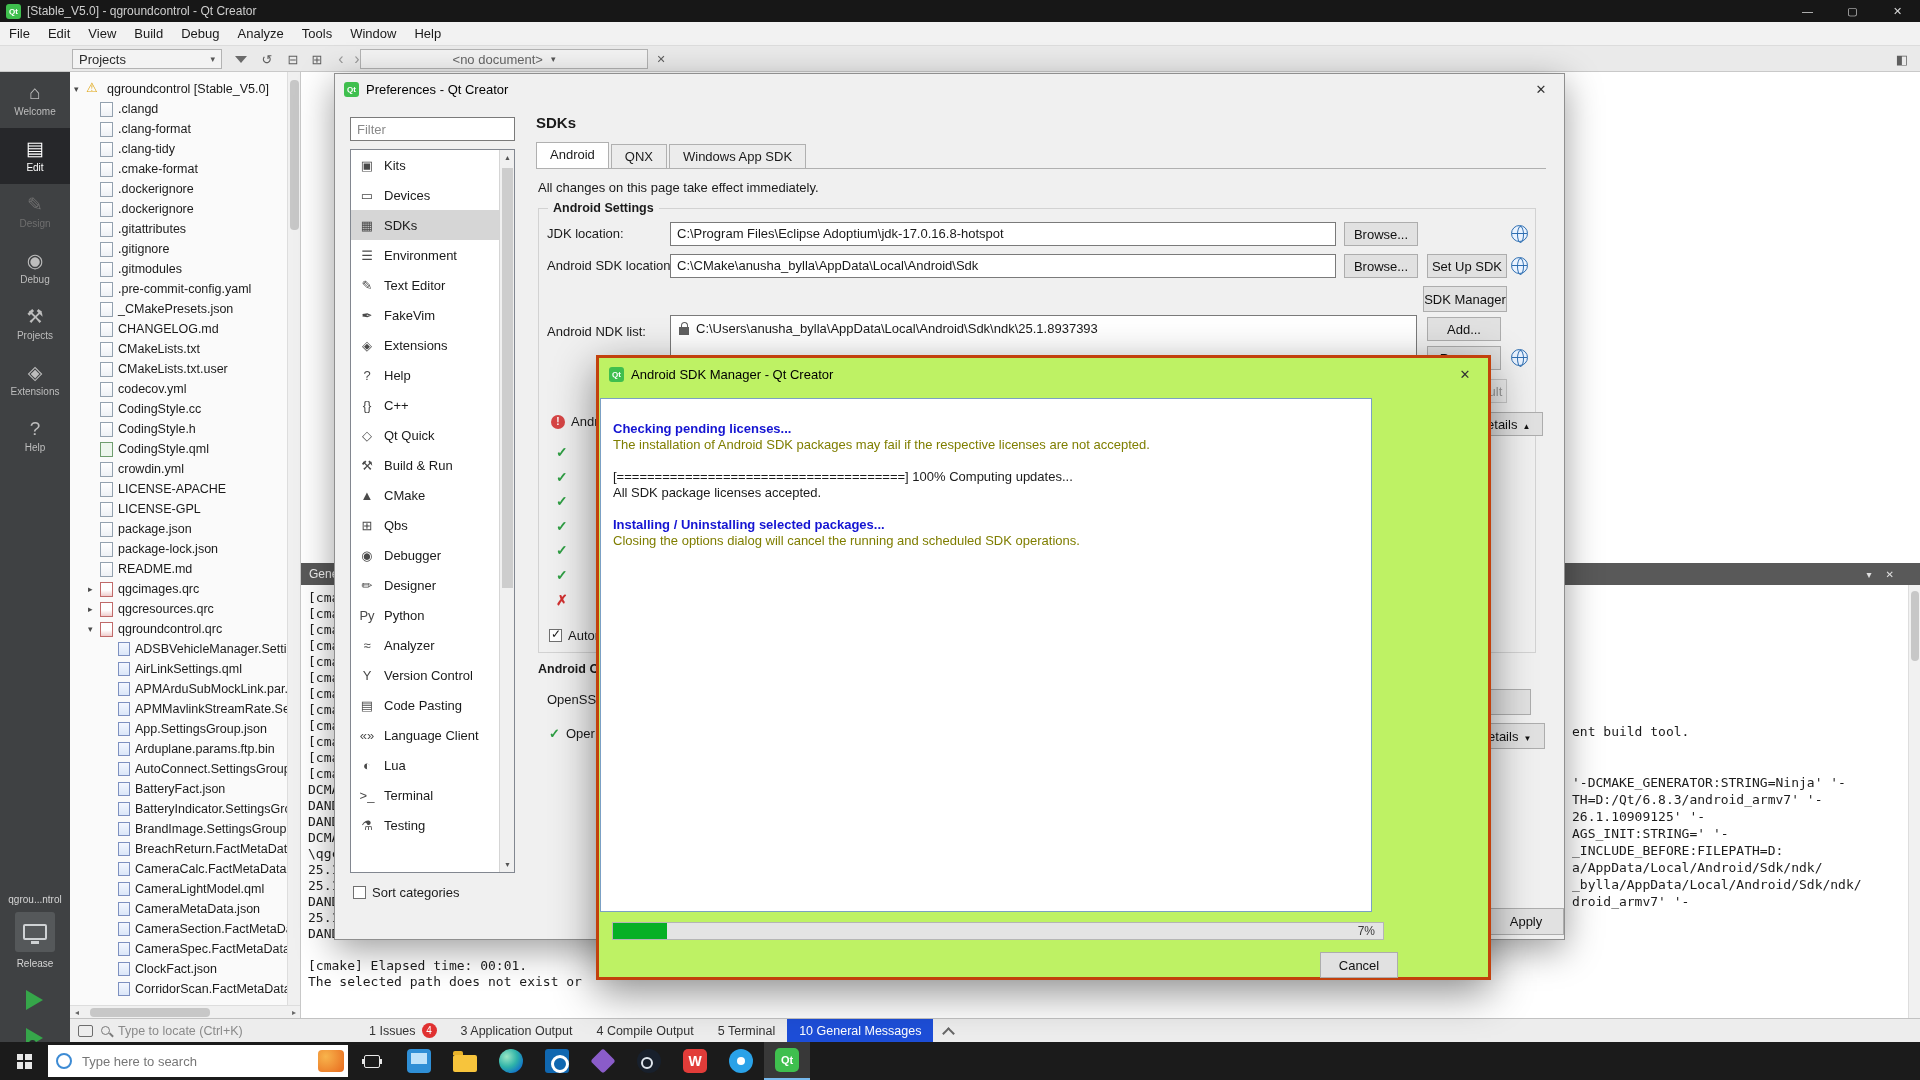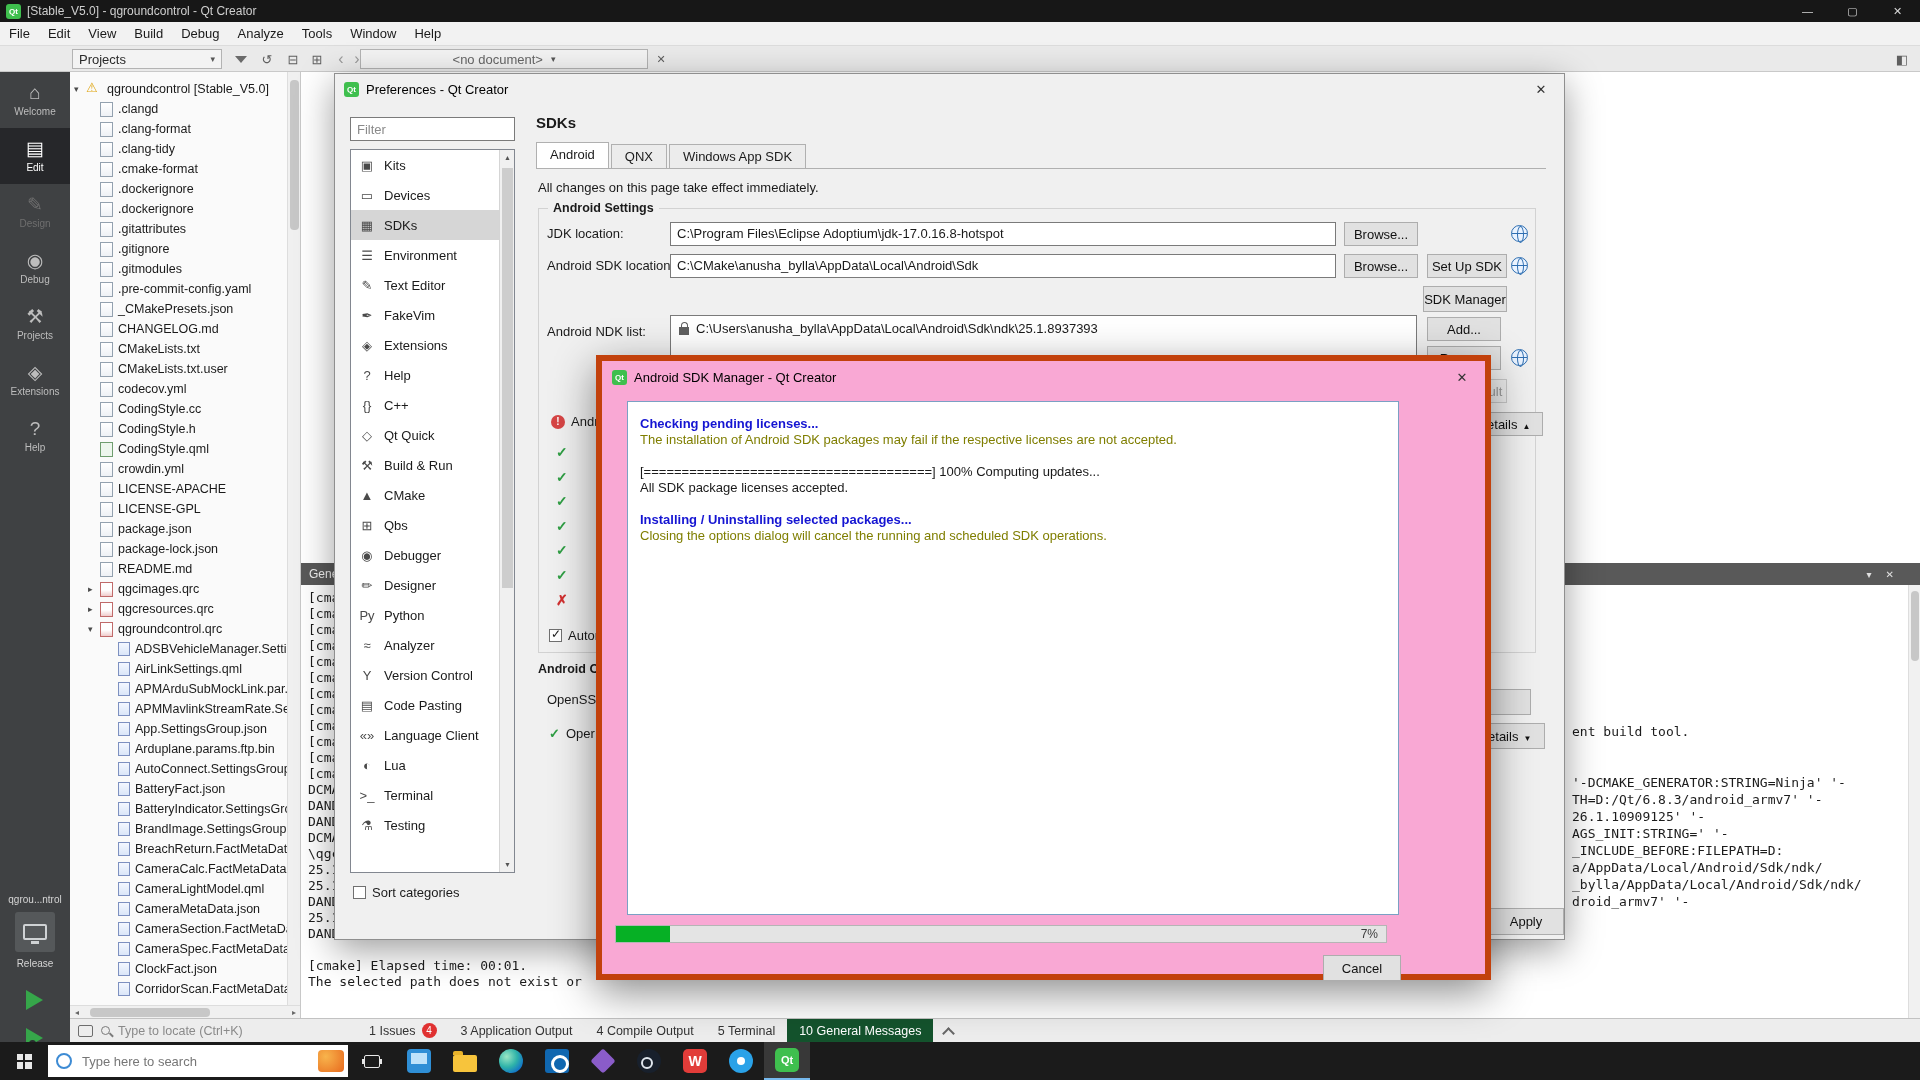--- a/index.html
+++ b/index.html
@@ -110,21 +110,21 @@
     border-top:1px solid #c2c2c2;display:flex;align-items:center;font-size:12.5px;color:#333}
   .sb-ico{width:15px;height:12px;border:1.5px solid #6d6d6d;border-radius:2px;margin:0 8px 0 8px}
   .loc{display:flex;align-items:center;width:210px;height:20px}
   .loupe{width:9px;height:9px;border:1.5px solid #7a7a7a;border-radius:50%;position:relative;margin-right:6px;flex:none}
   .loupe::after{content:"";position:absolute;left:7px;top:7px;width:5px;height:1.5px;background:#7a7a7a;transform:rotate(45deg)}
   .loc input{border:none;background:transparent;outline:none;font-size:12.5px;width:180px;
     font-family:"Liberation Sans",sans-serif;color:#333}
   .loc input::placeholder{color:#8a8a8a}
   .panes{display:flex;height:100%;margin-left:46px}
   .pbtn{display:flex;align-items:center;gap:6px;padding:0 12px;height:100%;color:#333}
-  .pbtn[data-active="1"]{background:#14532d;color:#fff}
+  .pbtn[data-active="1"]{background:#1d4ed8;color:#fff}
   .badge{min-width:15px;height:15px;border-radius:8px;background:#e03131;color:#fff;font-size:10px;
     display:flex;align-items:center;justify-content:center;padding:0 3px}
   .badge:empty{display:none}
   .sb-chev{width:10px;height:10px;margin-left:10px;position:relative}
   .sb-chev::before{content:"";position:absolute;left:1px;top:3px;width:7px;height:7px;
     border-left:2px solid #666;border-top:2px solid #666;transform:rotate(45deg)}
 
   
   .taskbar{position:absolute;left:0;top:1042px;width:1920px;height:38px;background:#1b1b1b;display:flex;
     align-items:center;color:#fff}
@@ -243,26 +243,26 @@
   .marks{position:absolute;left:221px;top:366px;line-height:24.6px;font-size:14px;font-weight:bold}
   .mark[data-s="ok"]{color:#2f9e44}
   .mark[data-s="fail"]{color:#d03030}
   .autorow{position:absolute;left:214px;top:554px;display:flex;align-items:center;gap:6px}
   .osslgrp{position:absolute;left:203px;top:588px;font-weight:bold;font-size:12.5px}
   .ossllabel{position:absolute;left:212px;top:618px}
   .okrow{position:absolute;left:214px;top:652px;display:flex;align-items:center;gap:6px}
   .okmark{color:#2f9e44;font-weight:bold}
 
   
-  .modal{position:absolute;left:596px;top:355px;width:895px;height:625px;background:#f9a8d4;
-    border:6px solid #c2410c;box-shadow:0 12px 40px rgba(0,0,0,.45);z-index:20;font-size:13px}
+  .modal{position:absolute;left:596px;top:355px;width:895px;height:625px;background:#bef264;
+    border:3px solid #c2410c;box-shadow:0 12px 40px rgba(0,0,0,.45);z-index:20;font-size:13px}
   .mtitle{position:absolute;left:0;top:0;width:100%;height:32px;display:flex;align-items:center;color:#000}
   .mtitle .qcico{margin:0 7px 0 10px}
-  .mbox{position:absolute;left:25px;top:40px;width:772px;height:514px;background:#fff;border:1px solid #7ba0c4;
-    padding:14px 12px;overflow:hidden}
+  .mbox{position:absolute;left:1px;top:40px;width:772px;height:514px;background:#fff;border:1px solid #7ba0c4;
+    padding:22px 12px;overflow:hidden}
   .mline{height:16px;white-space:pre;color:#1a1a1a}
   .mline[data-ls="head"]{color:#1414d2;font-weight:bold}
   .mline[data-ls="warn"]{color:#7f7e00}
   .mprog{position:absolute;left:13px;top:564px;width:772px;height:18px;background:#e4e4e4;border:1px solid #b5b5b5;
     position:absolute}
   .mfill{position:absolute;left:0;top:0;height:100%;background:#06b025}
   .mpct{position:absolute;right:8px;top:0;line-height:16px;font-size:12px;color:#3c3c3c}
   .mcancel{left:721px;top:594px;width:78px;height:26px}
   .mclose{margin-left:auto;width:46px;height:100%;display:flex;align-items:center;justify-content:center;color:#333}
   .mclose::before{content:"✕"}

